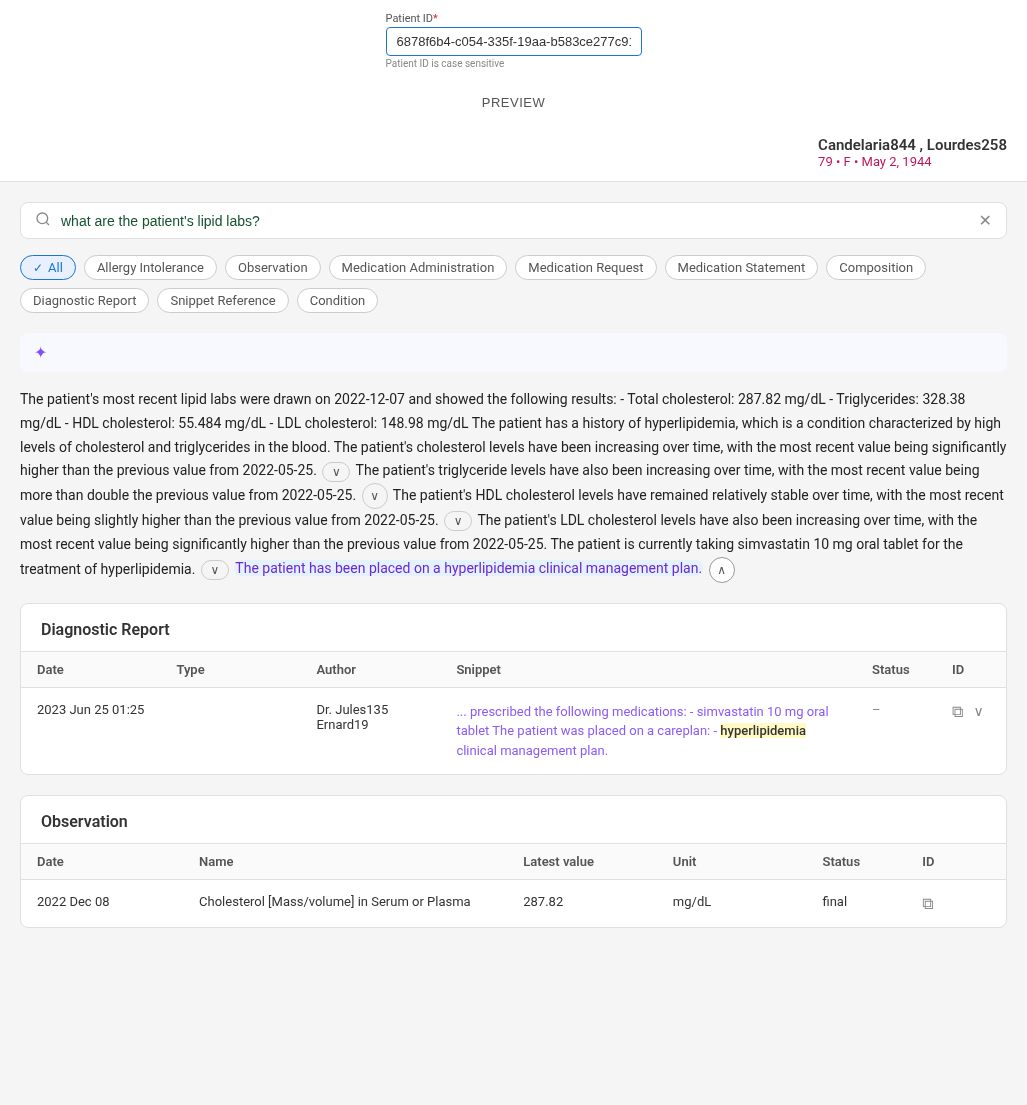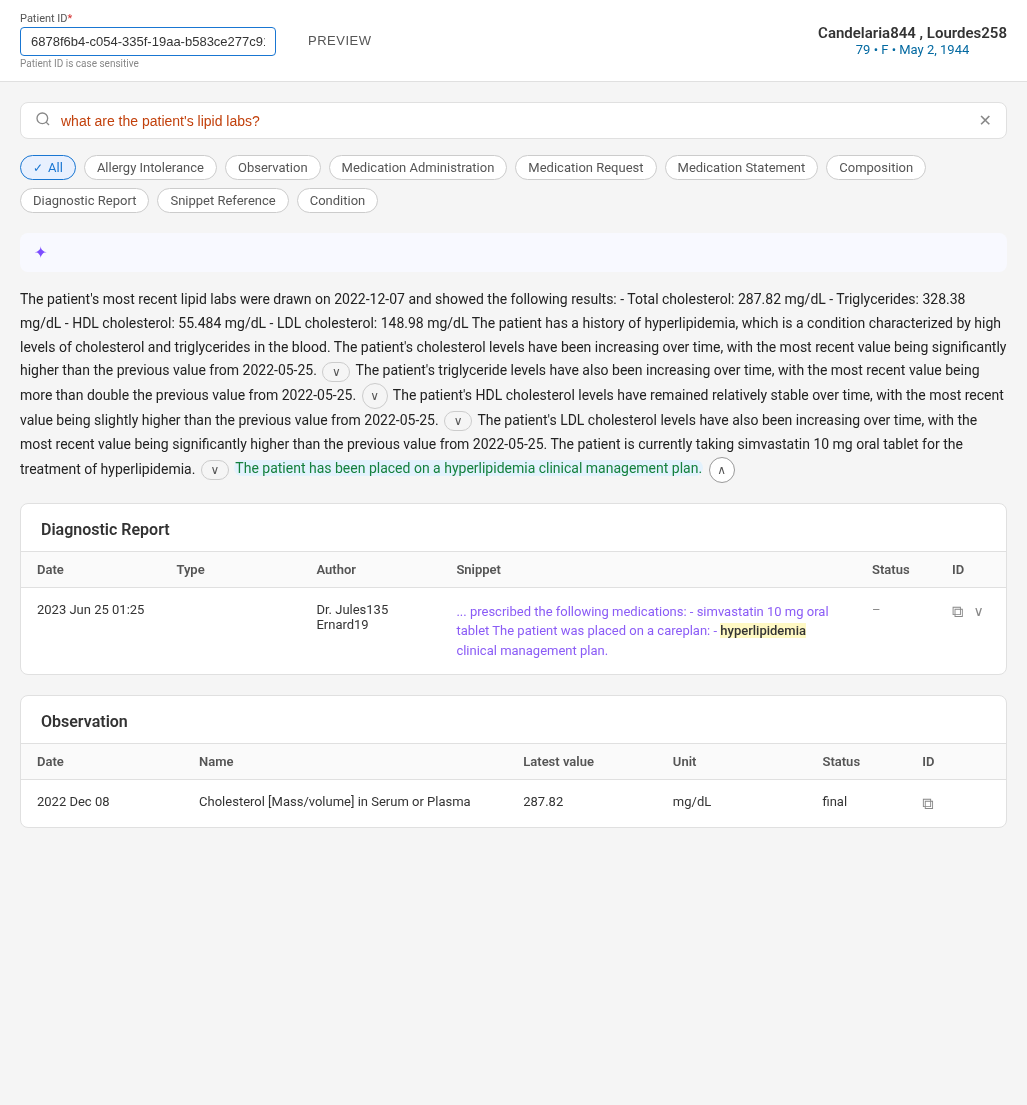--- a/index.html
+++ b/index.html
@@ -11,20 +11,21 @@
     }
 
     
     .header {
       background: #fff;
       padding: 12px 20px;
       display: flex;
       align-items: center;
       gap: 20px;
       border-bottom: 1px solid #e0e0e0;
+      flex-direction: column;
     }
     .patient-id-label {
       font-size: 11px;
       color: #555;
       margin-bottom: 2px;
     }
     .patient-id-required {
       color: #d32f2f;
     }
     .patient-id-input {
@@ -55,22 +56,21 @@
       margin-left: auto;
       text-align: left;
     }
     .patient-name {
       font-size: 15px;
       font-weight: 600;
       color: #333;
     }
     .patient-details {
       font-size: 13px;
-      color: #0369a1;
-      text-align: center;
+      color: #be185d;
     }
 
     
     .main {
       padding: 20px;
       max-width: 1027px;
     }
 
     
     .search-container {
@@ -85,21 +85,21 @@
     }
     .search-icon-svg {
       color: #888;
       flex-shrink: 0;
     }
     .search-input {
       border: none;
       outline: none;
       flex: 1;
       font-size: 14px;
-      color: #c2410c;
+      color: #14532d;
     }
     .search-clear {
       background: none;
       border: none;
       cursor: pointer;
       color: #888;
       font-size: 16px;
       padding: 0;
     }
 
@@ -166,21 +166,21 @@
       border-radius: 10px;
       background: #f5f5f5;
       cursor: pointer;
       font-size: 12px;
       color: #555;
       vertical-align: middle;
       margin: 0 2px;
     }
     .highlighted-text {
       background: #e3f2fd;
-      color: #15803d;
+      color: #6d28d9;
       border-radius: 8px;
       padding: 0 1px;
     }
     .expand-btn-circle {
       display: inline-flex;
       align-items: center;
       justify-content: center;
       width: 26px;
       height: 26px;
       border: 1px solid #ccc;

